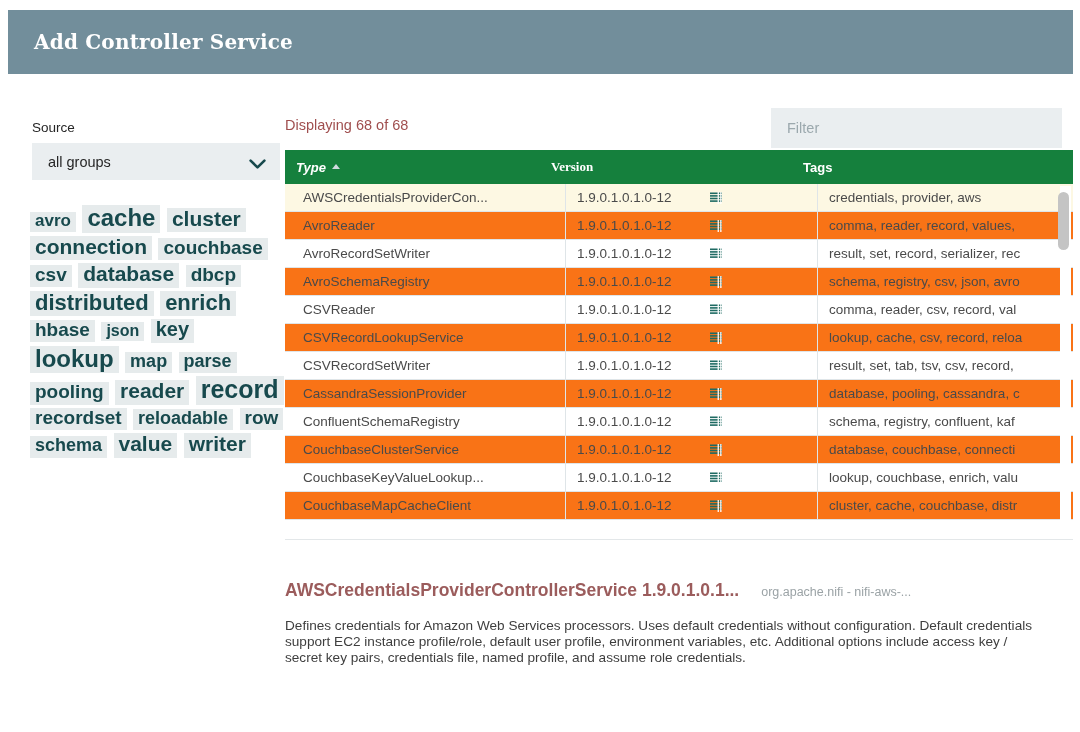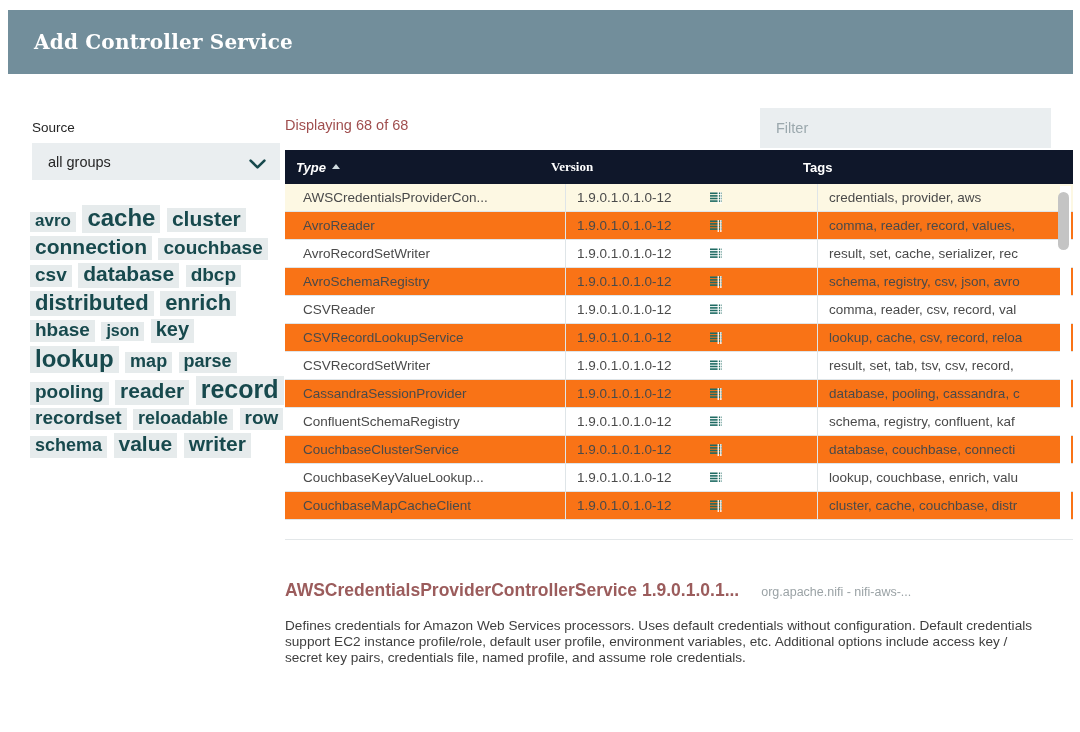--- a/index.html
+++ b/index.html
@@ -103,21 +103,21 @@
   .displaying-count {
     position: absolute;
     left: 0px;
     top: 9px;
     color: #a04f4f;
     font-size: 14.5px;
     font-weight: normal;
   }
   .filter-input {
     position: absolute;
-    left: 475px;
+    left: 486px;
     top: 0px;
     width: 291px;
     height: 40px;
     background: #eaeef0;
     border: none;
     outline: none;
     box-sizing: border-box;
     padding: 0 16px;
     font-family: "Liberation Sans", sans-serif;
     font-size: 14.5px;
@@ -128,21 +128,21 @@
     opacity: 1;
   }
 
   .grid {
     position: relative;
     width: 788px;
   }
   .grid-header {
     display: flex;
     height: 34px;
-    background: #0f172a;
+    background: #15803d;
     color: #ffffff;
     align-items: center;
     box-sizing: border-box;
     text-align: right;
   }
   .gh-cell {
     font-size: 13px;
     font-weight: bold;
     box-sizing: border-box;
     padding-left: 11px;
@@ -349,21 +349,21 @@
               <span>1.9.0.1.0.1.0-12</span>
               <span class="bundle-icon"><svg viewBox="0 0 12 12" width="12" height="12" xmlns="http://www.w3.org/2000/svg">
                   <rect x="0" y="0.5" width="12" height="1.6" fill="#1f6b63"></rect>
                   <rect x="0" y="3.1" width="12" height="1.6" fill="#1f6b63"></rect>
                   <rect x="0" y="5.7" width="12" height="1.6" fill="#1f6b63"></rect>
                   <rect x="0" y="8.3" width="12" height="1.6" fill="#1f6b63"></rect>
                   <rect x="7.6" y="0" width="1.3" height="12" fill="#ffffff"></rect>
                   <rect x="10.2" y="0" width="1.3" height="12" fill="#ffffff"></rect>
                 </svg></span>
             </div>
-            <div class="gc gc-tags">result, set, cache, serializer, rec</div>
+            <div class="gc gc-tags">result, set, record, serializer, rec</div>
           </div>
           <div class="grid-row odd">
             <div class="gc gc-type">AvroSchemaRegistry</div>
             <div class="gc gc-ver">
               <span>1.9.0.1.0.1.0-12</span>
               <span class="bundle-icon"><svg viewBox="0 0 12 12" width="12" height="12" xmlns="http://www.w3.org/2000/svg">
                   <rect x="0" y="0.5" width="12" height="1.6" fill="#1f6b63"></rect>
                   <rect x="0" y="3.1" width="12" height="1.6" fill="#1f6b63"></rect>
                   <rect x="0" y="5.7" width="12" height="1.6" fill="#1f6b63"></rect>
                   <rect x="0" y="8.3" width="12" height="1.6" fill="#1f6b63"></rect>

